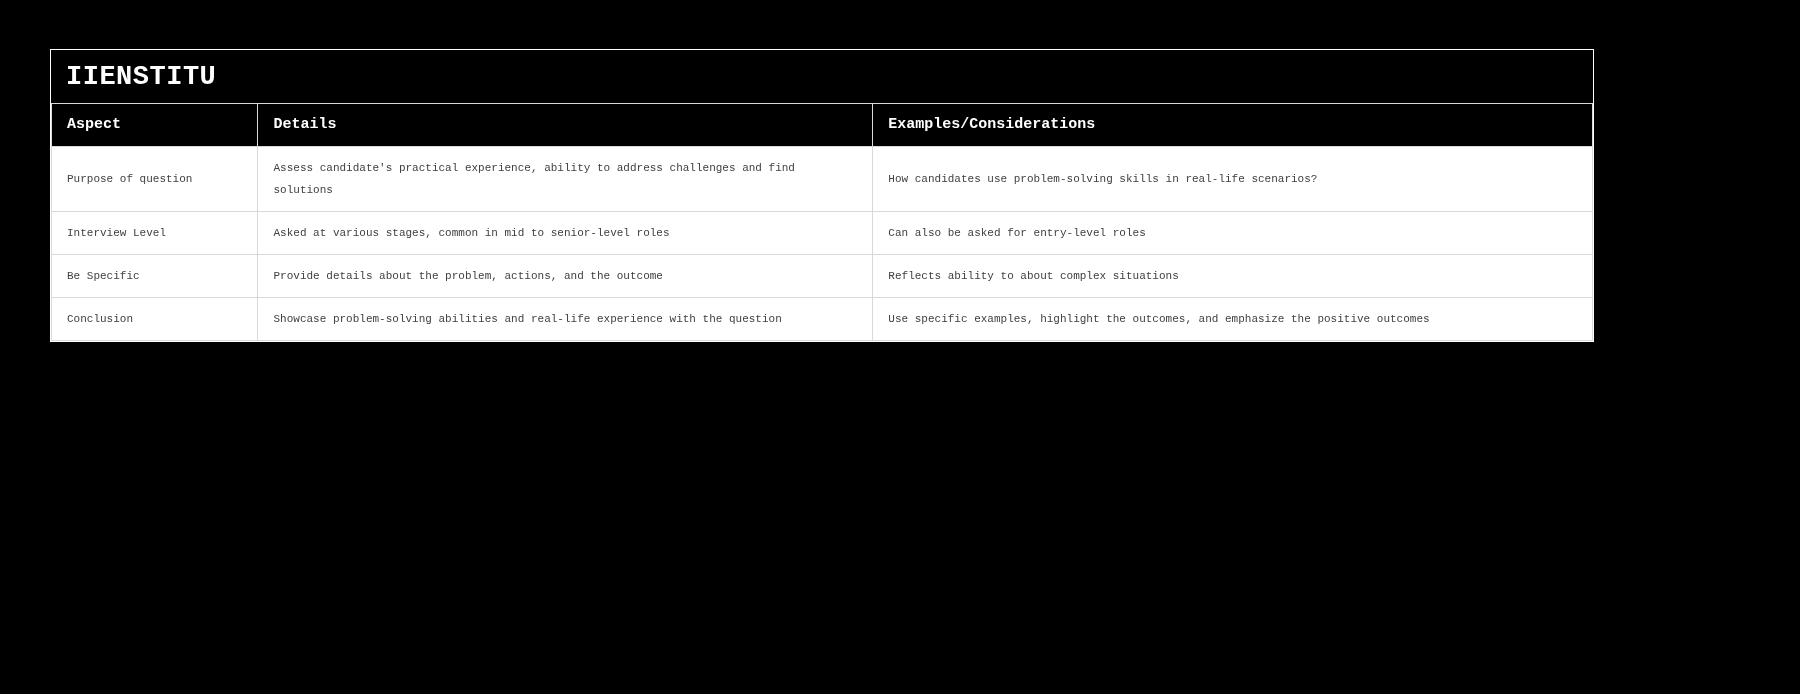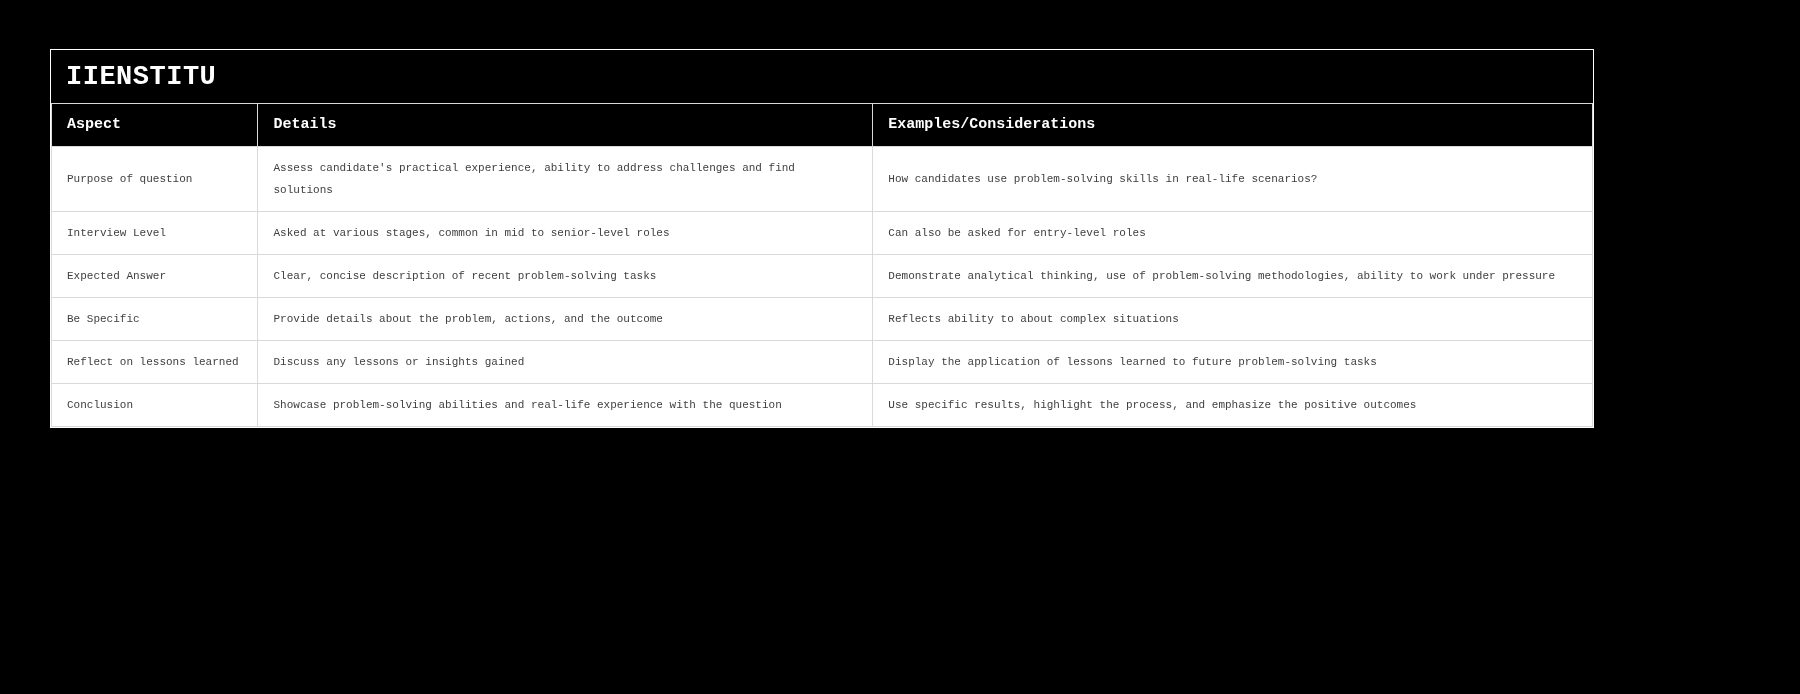--- a/index.html
+++ b/index.html
@@ -86,34 +86,24 @@
           <td>Purpose of question</td>
           <td>Assess candidate's practical experience, ability to address challenges and find solutions</td>
           <td>How candidates use problem-solving skills in real-life scenarios?</td>
         </tr>
         <tr>
           <td>Interview Level</td>
           <td>Asked at various stages, common in mid to senior-level roles</td>
           <td>Can also be asked for entry-level roles</td>
         </tr>
         <tr>
-          <td>Expected Answer</td>
-          <td>Clear, concise description of recent problem-solving tasks</td>
-          <td>Demonstrate analytical thinking, use of problem-solving methodologies, ability to work under pressure</td>
-        </tr>
-        <tr>
           <td>Be Specific</td>
           <td>Provide details about the problem, actions, and the outcome</td>
           <td>Reflects ability to about complex situations</td>
         </tr>
         <tr>
-          <td>Reflect on lessons learned</td>
-          <td>Discuss any lessons or insights gained</td>
-          <td>Display the application of lessons learned to future problem-solving tasks</td>
-        </tr>
-        <tr>
           <td>Conclusion</td>
           <td>Showcase problem-solving abilities and real-life experience with the question</td>
-          <td>Use specific results, highlight the process, and emphasize the positive outcomes</td>
+          <td>Use specific examples, highlight the outcomes, and emphasize the positive outcomes</td>
         </tr>
       </tbody>
   </table>
 </div>
 
 </body></html>

